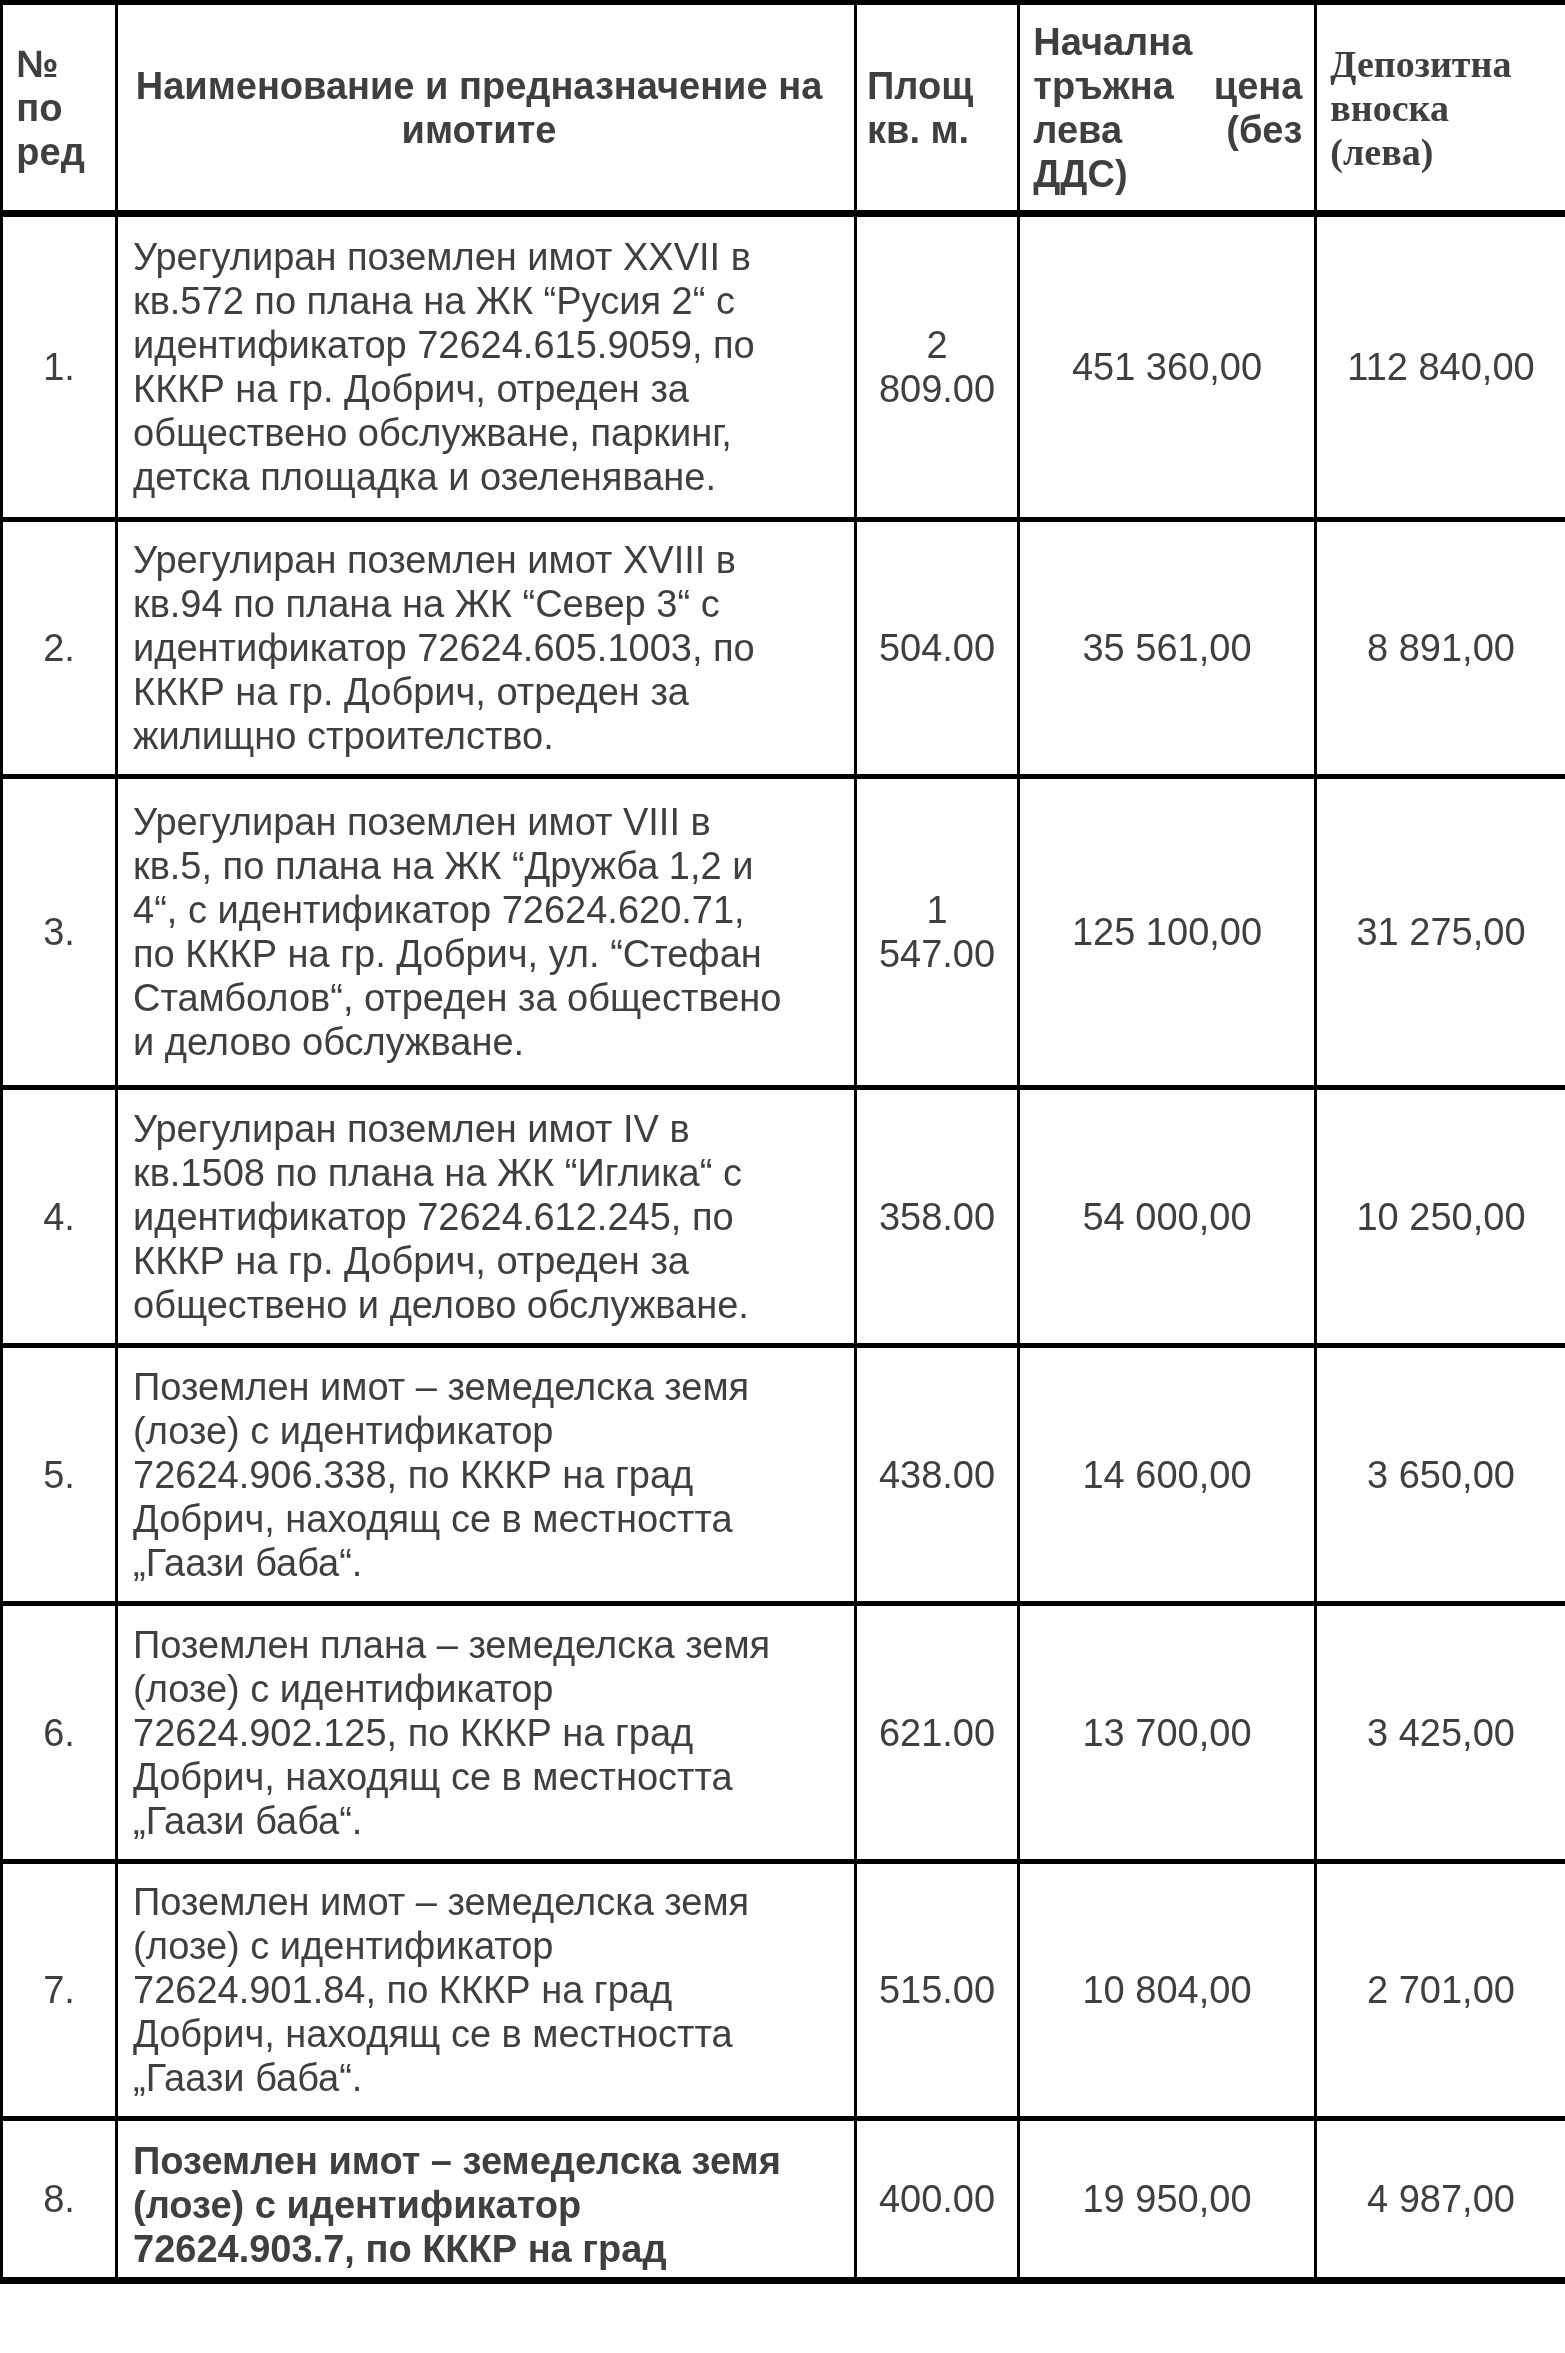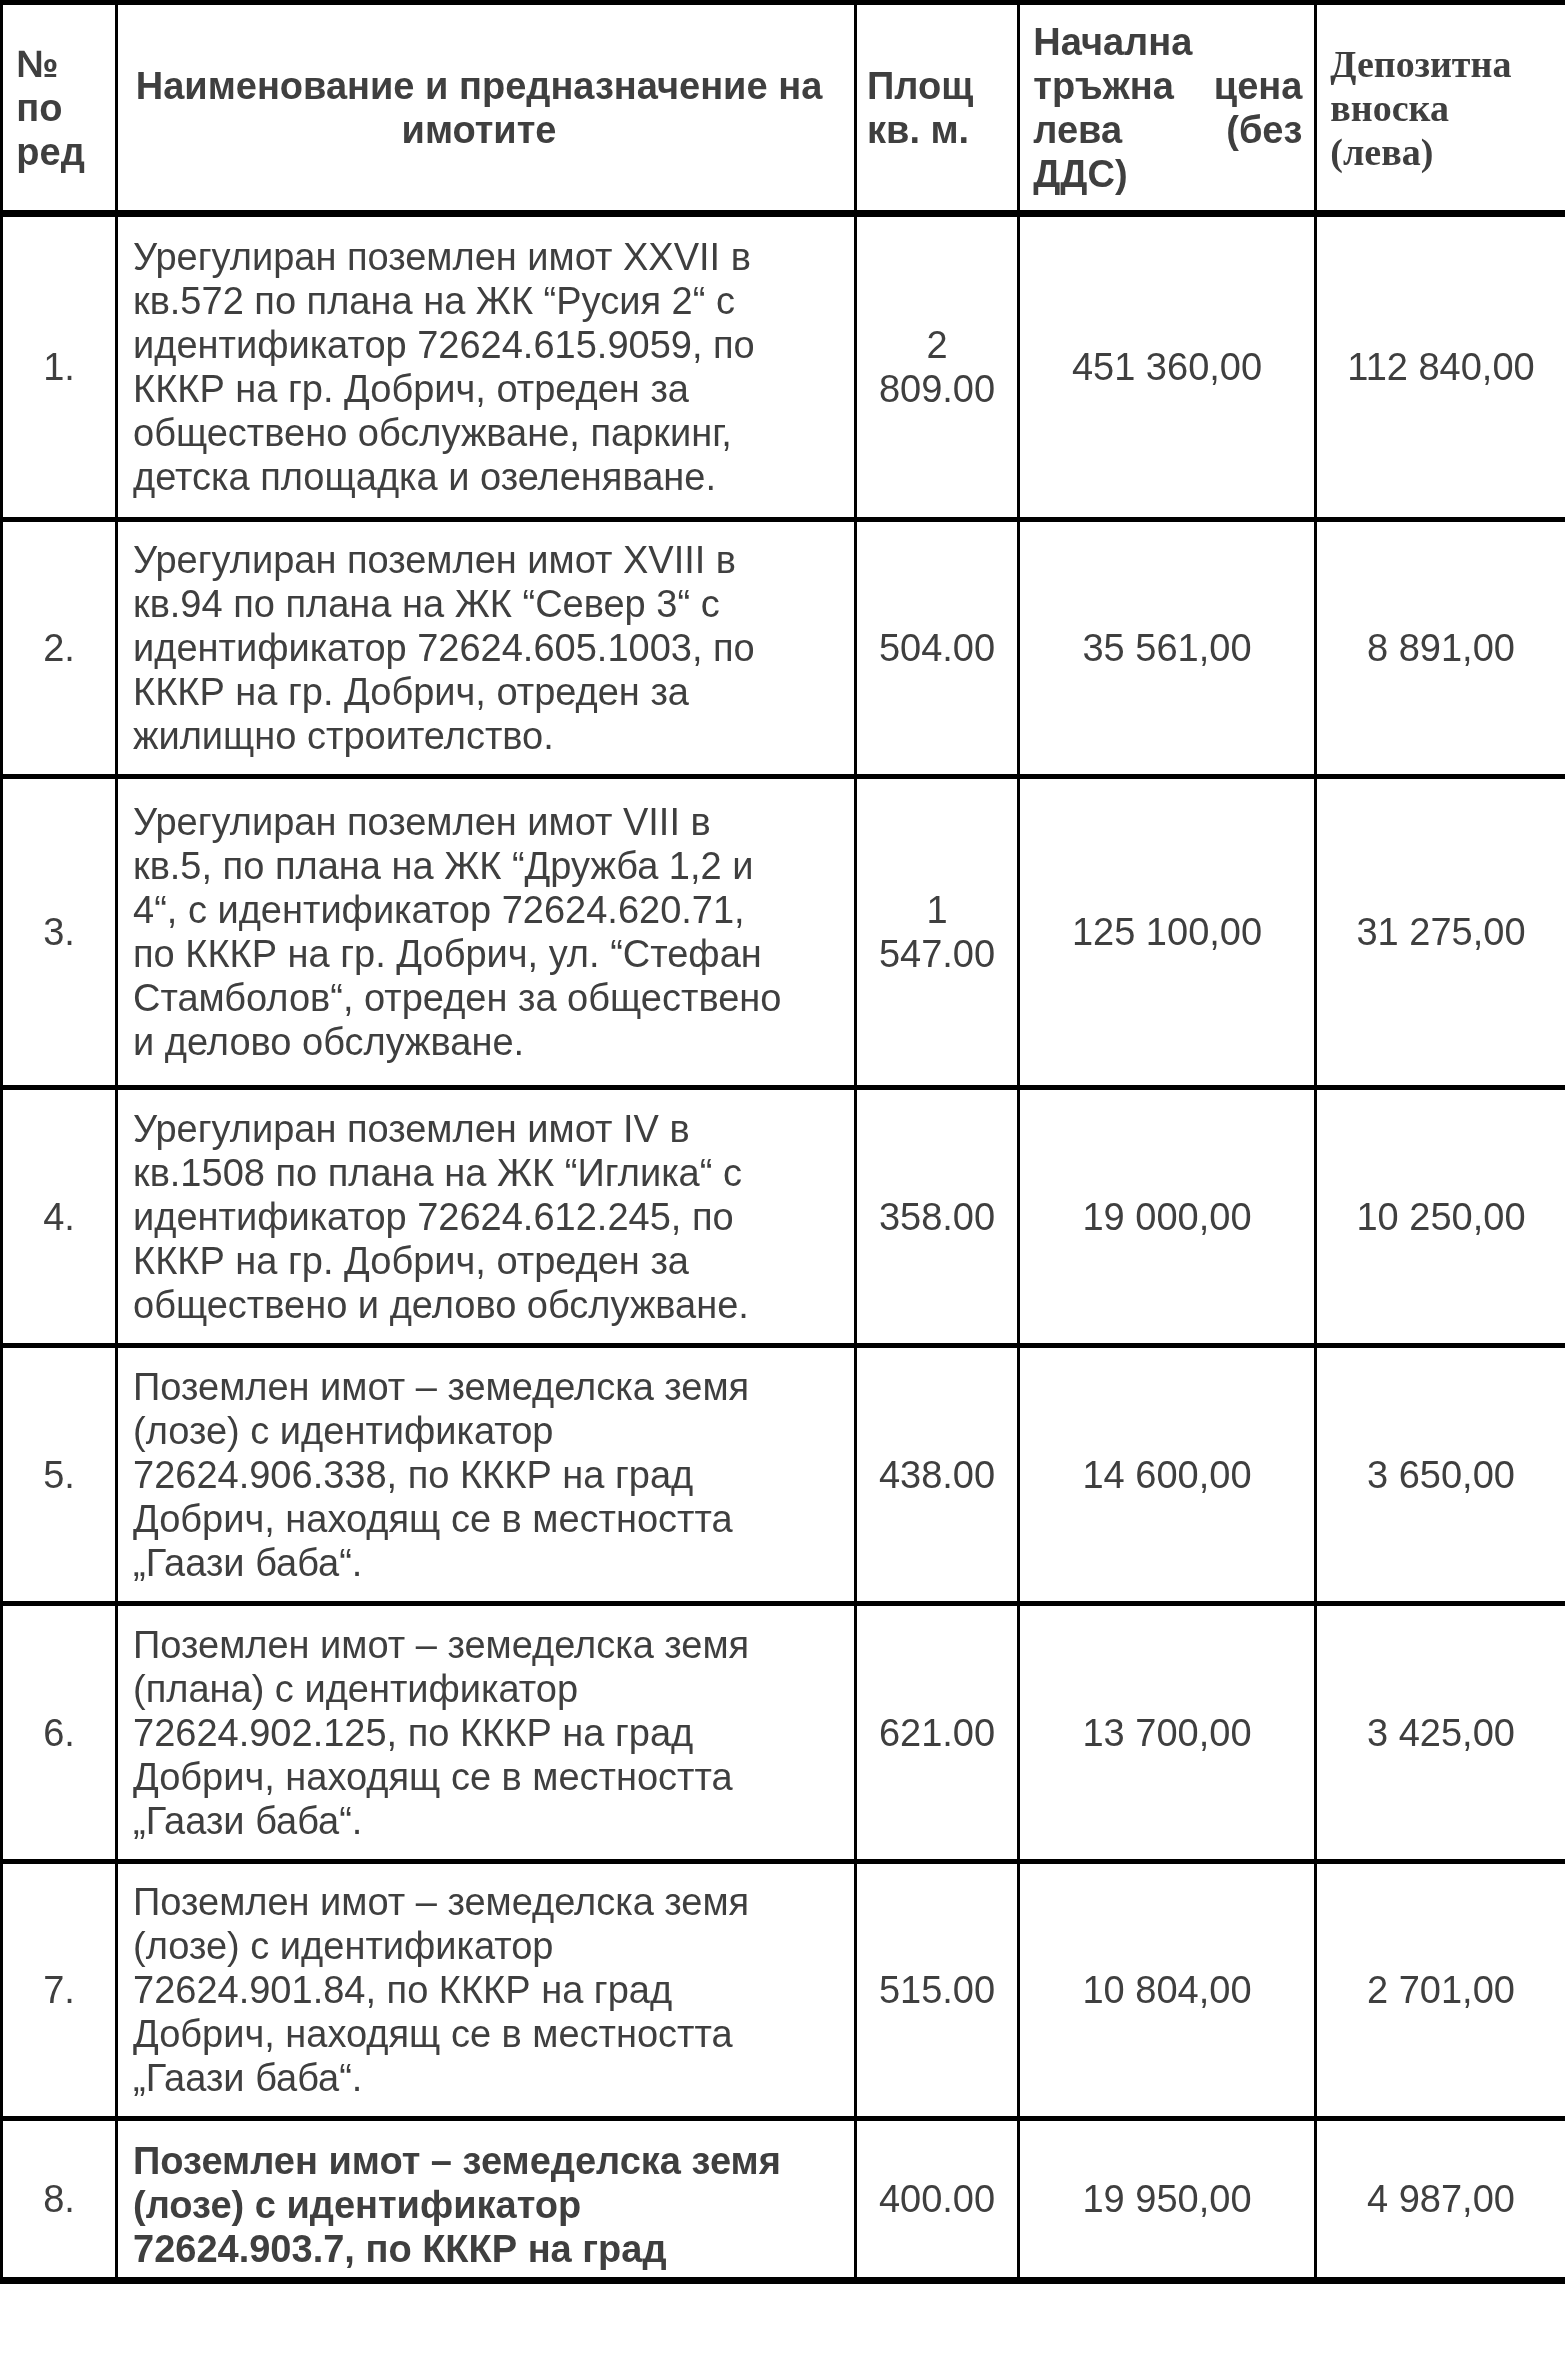--- a/index.html
+++ b/index.html
@@ -120,36 +120,36 @@
     <td class="c-area">1 547.00</td>
     <td class="c-price">125 100,00</td>
     <td class="c-deposit">31 275,00</td>
   </tr>
       <tr>
     <td class="c-num">4.</td>
     <td class="c-desc">
       <div class="desc">Урегулиран поземлен имот IV в кв.1508 по плана на ЖК “Иглика“ с идентификатор 72624.612.245, по КККР на гр. Добрич, отреден за обществено и делово обслужване.</div>
     </td>
     <td class="c-area">358.00</td>
-    <td class="c-price">19 000,00</td>
+    <td class="c-price">54 000,00</td>
     <td class="c-deposit">10 250,00</td>
   </tr>
       <tr>
     <td class="c-num">5.</td>
     <td class="c-desc">
       <div class="desc">Поземлен имот – земеделска земя (лозе) с идентификатор 72624.906.338, по КККР на град Добрич, находящ се в местността „Гаази баба“.</div>
     </td>
     <td class="c-area">438.00</td>
     <td class="c-price">14 600,00</td>
     <td class="c-deposit">3 650,00</td>
   </tr>
       <tr>
     <td class="c-num">6.</td>
     <td class="c-desc">
-      <div class="desc">Поземлен имот – земеделска земя (плана) с идентификатор 72624.902.125, по КККР на град Добрич, находящ се в местността „Гаази баба“.</div>
+      <div class="desc">Поземлен плана – земеделска земя (лозе) с идентификатор 72624.902.125, по КККР на град Добрич, находящ се в местността „Гаази баба“.</div>
     </td>
     <td class="c-area">621.00</td>
     <td class="c-price">13 700,00</td>
     <td class="c-deposit">3 425,00</td>
   </tr>
       <tr>
     <td class="c-num">7.</td>
     <td class="c-desc">
       <div class="desc">Поземлен имот – земеделска земя (лозе) с идентификатор 72624.901.84, по КККР на град Добрич, находящ се в местността „Гаази баба“.</div>
     </td>

